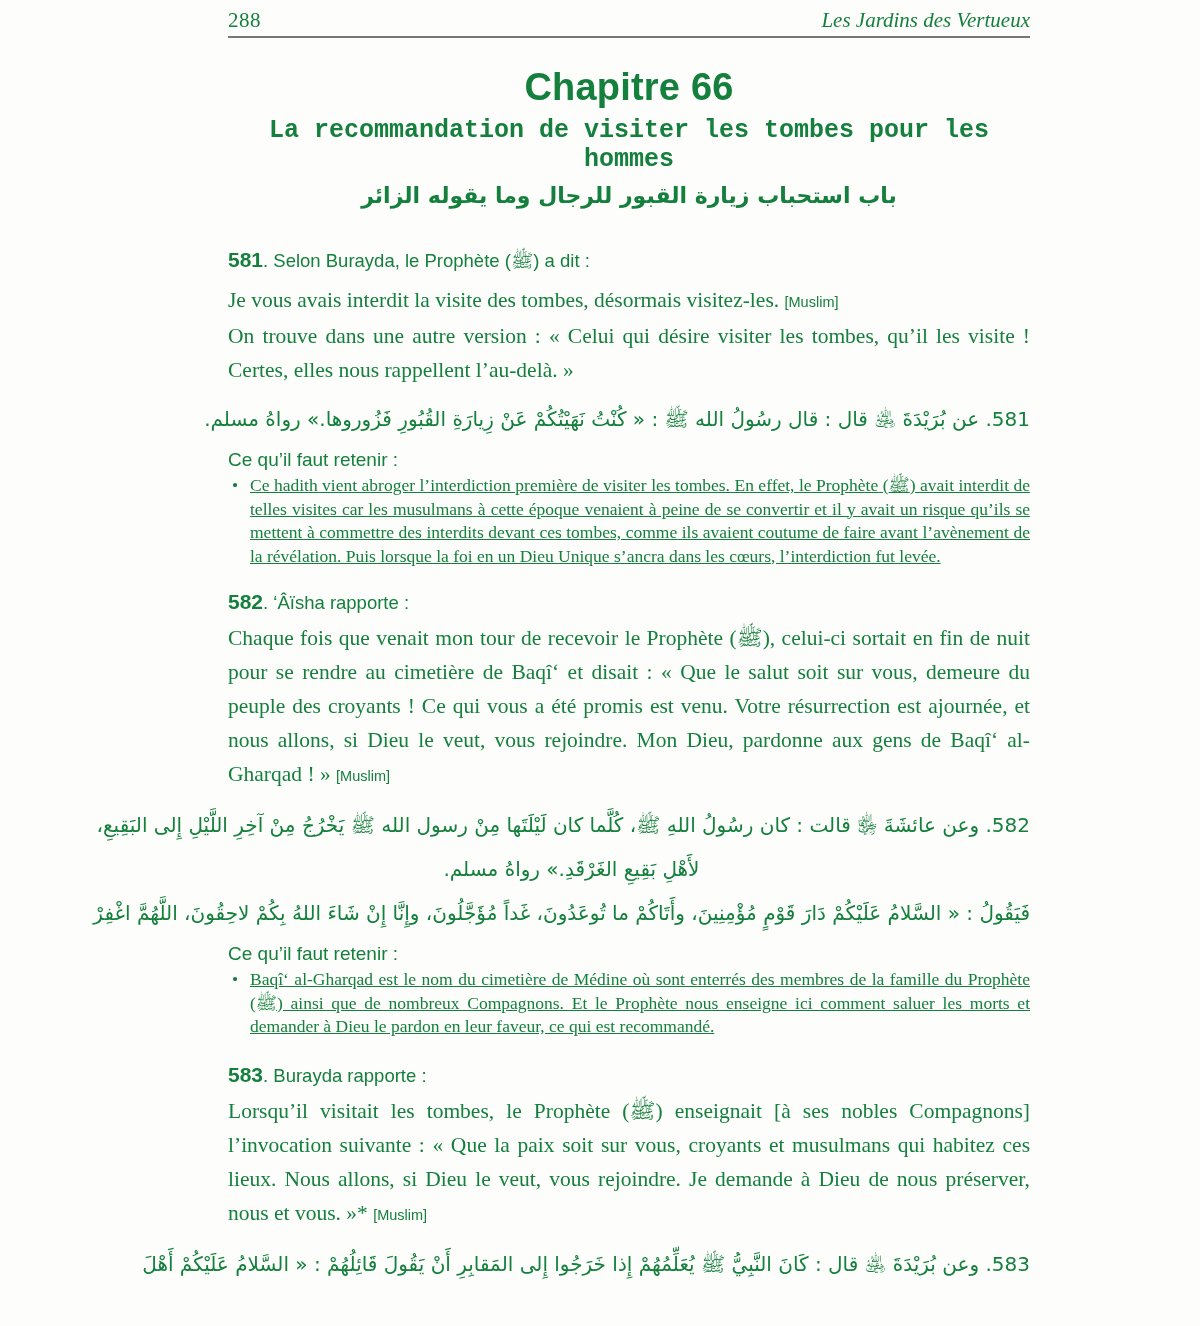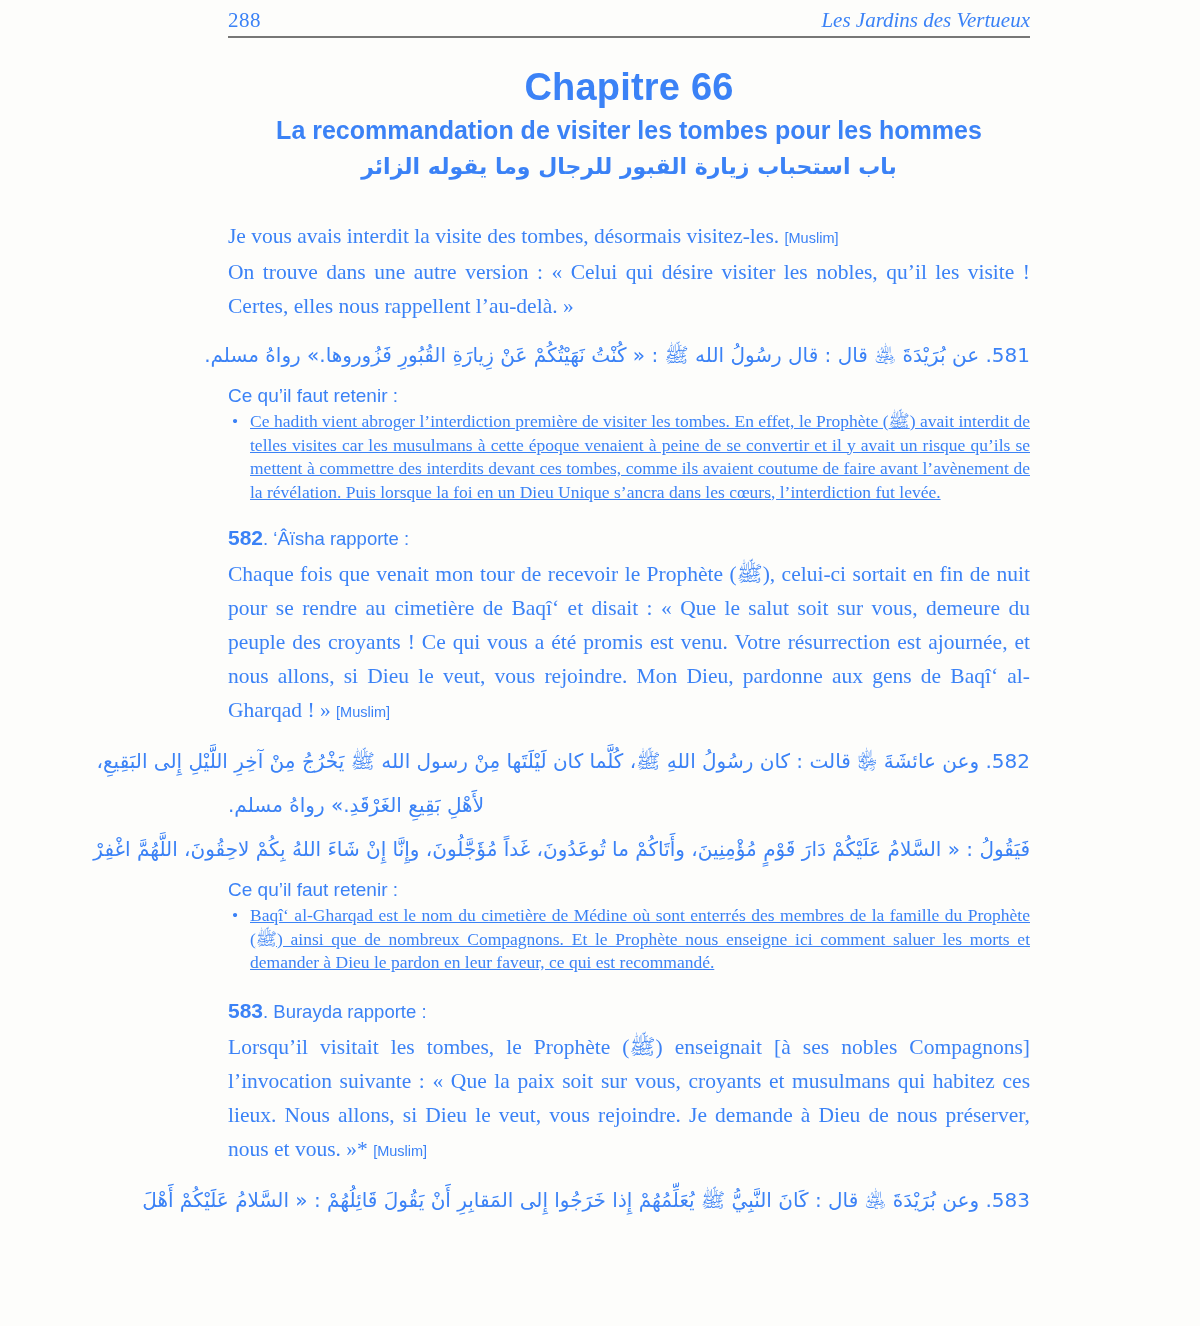--- a/index.html
+++ b/index.html
@@ -1,40 +1,40 @@
 <!DOCTYPE html>
 <html><head>
 <meta charset="utf-8">
 <style>
   html,body{margin:0;padding:0;background:#ffffff;}
   .page{
     position:relative;
     width:1200px;height:1326px;
     background:#fdfdfb;
-    color:#3b82f6;
+    color:#15803d;
     overflow:hidden;
     box-sizing:border-box;
   }
   .content{margin-left:228px;width:802px;}
 
   
   .page-header{
     display:flex;justify-content:space-between;align-items:baseline;
     padding-top:8px;
     font-family:"Liberation Serif",serif;
     font-size:21px;
   }
   .page-number{font-size:21px;letter-spacing:.5px;}
   .running-title{font-style:italic;font-size:21px;}
   .header-rule{border:none;border-top:2.5px solid #4a4a4a;opacity:.75;margin:3px 0 0 0;}
 
   
   .chapter-head{text-align:center;margin-top:28px;font-family:"Liberation Sans",sans-serif;}
   .chapter-title{font-size:38px;font-weight:bold;margin:0;letter-spacing:.2px;}
-  .chapter-subtitle{font-size:25px;font-weight:bold;margin:7px 0 0 0;}
+  .chapter-subtitle{font-size:25px;font-weight:bold;margin:7px 0 0 0;font-family:Liberation Mono, monospace;}
   .chapter-arabic{
     font-family:"DejaVu Sans",sans-serif;
     direction:rtl;font-size:22px;font-weight:bold;margin-top:9px;text-align:center;
   }
 
   
   .hadith{margin-top:0;}
   #h581{margin-top:40px;}
   #h582{margin-top:22px;}
   #h583{margin-top:24px;}
@@ -46,21 +46,21 @@
     text-align:justify;margin:0;
   }
   .source{font-family:"Liberation Sans",sans-serif;font-size:14.5px;white-space:nowrap;}
 
   
   .arabic-block{margin:10px 0 4px 0;}
   .arabic-line{
     direction:rtl;
     font-family:"DejaVu Sans",sans-serif;
     font-size:20px;line-height:44px;
-    text-align:left;
+    text-align:center;
     white-space:nowrap;
   }
   .ar-indent-150{padding-right:150px;}
   .ar-indent-115{padding-right:115px;}
 
   
   .retenir-label{font-family:"Liberation Sans",sans-serif;font-size:19px;margin:8px 0 3px 0;}
   .notes{
     margin:0;padding:0;list-style:none;
     font-family:"Liberation Serif",serif;
@@ -81,22 +81,23 @@
     </header>
     <hr class="header-rule">
 
     <section class="chapter-head">
       <h1 class="chapter-title">Chapitre 66</h1>
       <h2 class="chapter-subtitle">La recommandation de visiter les tombes pour les hommes</h2>
       <div class="chapter-arabic">باب استحباب زيارة القبور للرجال وما يقوله الزائر</div>
     </section>
 
     <section class="hadith" id="h581">
+      <p class="hadith-head"><span class="hadith-number">581</span><span>. Selon Burayda, le Prophète (ﷺ) a dit :</span></p>
       <p class="body-text"><span>Je vous avais interdit la visite des tombes, désormais visitez-les.</span> <span class="source">[Muslim]</span></p>
-      <p class="body-text">On trouve dans une autre version : « Celui qui désire visiter les nobles, qu’il les visite ! Certes, elles nous rappellent l’au-delà. »</p>
+      <p class="body-text">On trouve dans une autre version : « Celui qui désire visiter les tombes, qu’il les visite ! Certes, elles nous rappellent l’au-delà. »</p>
       <div class="arabic-block">
         <div class="arabic-line">581. عن بُرَيْدَةَ ﵁ قال : قال رسُولُ الله ﷺ : « كُنْتُ نَهَيْتُكُمْ عَنْ زِيارَةِ القُبُورِ فَزُوروها.» رواهُ مسلم.</div>
       </div>
       <p class="retenir-label">Ce qu’il faut retenir :</p>
       <ul class="notes">
         <li class="bulleted">Ce hadith vient abroger l’interdiction première de visiter les tombes. En effet, le Prophète (ﷺ) avait interdit de telles visites car les musulmans à cette époque venaient à peine de se convertir et il y avait un risque qu’ils se mettent à commettre des interdits devant ces tombes, comme ils avaient coutume de faire avant l’avènement de la révélation. Puis lorsque la foi en un Dieu Unique s’ancra dans les cœurs, l’interdiction fut levée.</li>
       </ul>
     </section>
 
     <section class="hadith" id="h582">

